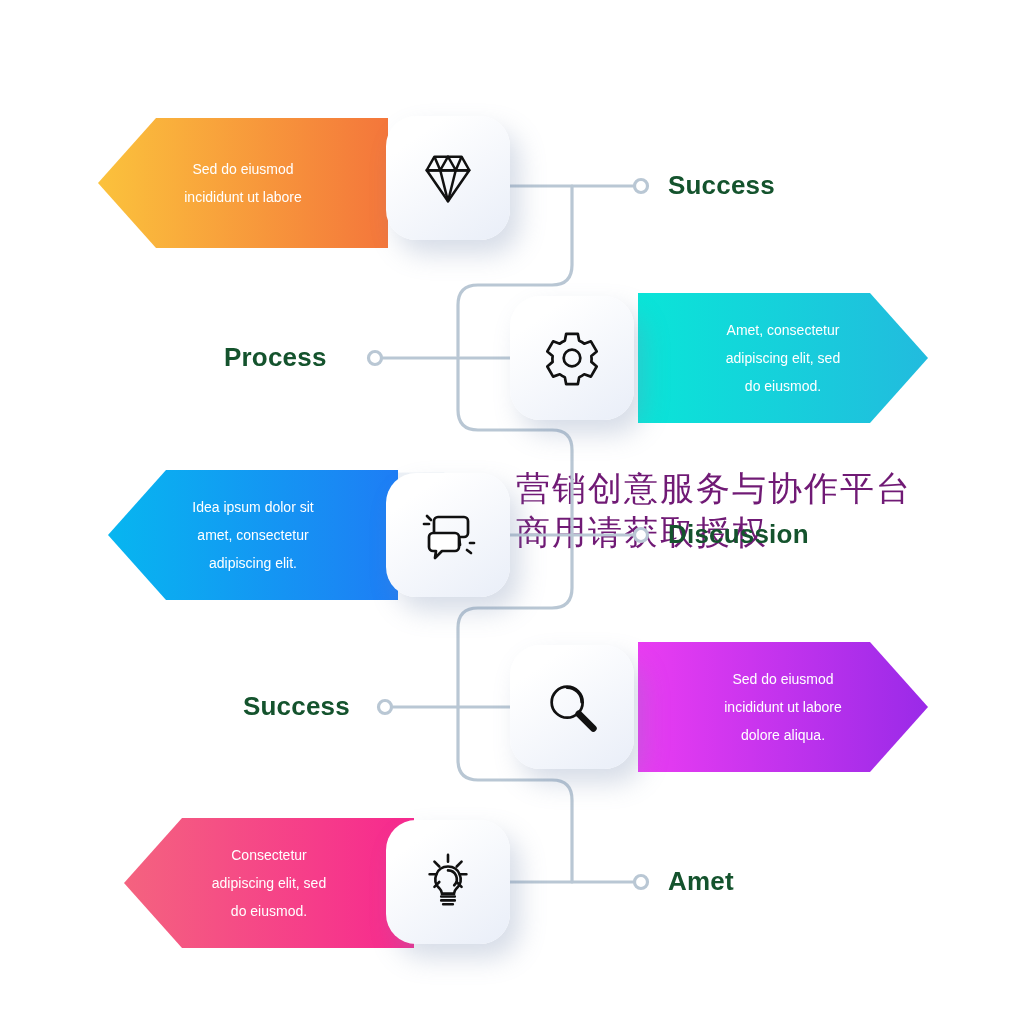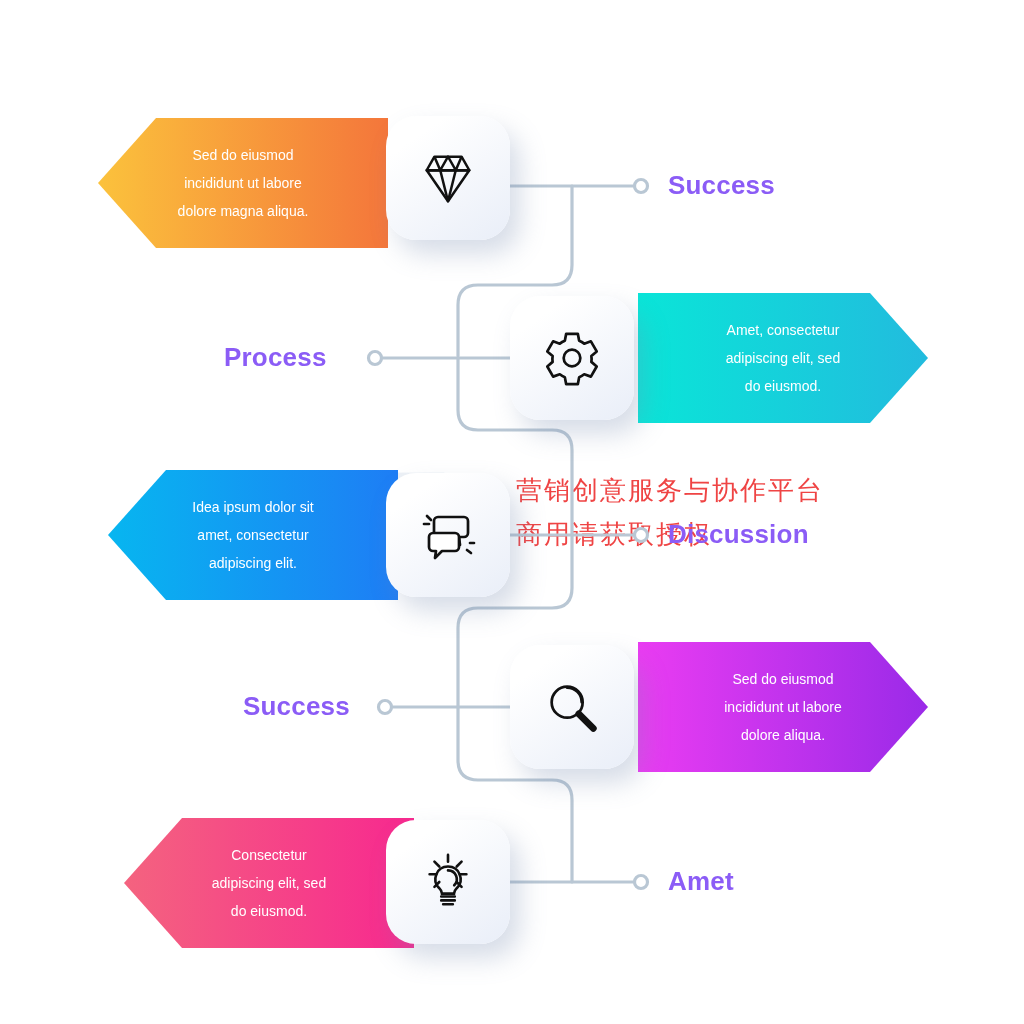--- a/index.html
+++ b/index.html
@@ -35,25 +35,25 @@
     width: 300px;
     height: 100px;
     color: #eef2f7;
     opacity: .95;
   }
   .wm-text {
     position: absolute;
     left: 516px;
     top: 14px;
     width: 480px;
-    color: #ef4444;
-    font-size: 26px;
+    color: #701a75;
+    font-size: 34px;
     line-height: 44px;
     letter-spacing: 2px;
-    font-family: Liberation Serif, serif;
+    font-family: Liberation Mono, monospace;
   }
 
   
   .connectors {
     position: absolute;
     left: 0;
     top: 0;
     width: 1024px;
     height: 1024px;
     z-index: 2;
@@ -104,21 +104,21 @@
     justify-content: center;
     z-index: 4;
   }
   .tile svg { display: block; }
 
   
   .label {
     position: absolute;
     font-size: 26px;
     font-weight: bold;
-    color: #8b5cf6;
+    color: #14532d;
     letter-spacing: .2px;
     white-space: nowrap;
     z-index: 4;
   }
   .label.right-side { text-align: left; }
   .label.left-side { text-align: left; }
 </style>
 </head>
 <body>
 
@@ -168,21 +168,20 @@
       <circle cx="385" cy="707" r="6.5"></circle>
       <circle cx="641" cy="882" r="6.5"></circle>
     </g>
   </svg>
 
   <div class="row">
     <div class="banner left" id="banner-0" style="left: 98px; top: 118px; background: linear-gradient(90deg, rgb(251, 194, 60), rgb(244, 118, 59));">
       <div class="txt">
         <div>Sed do eiusmod</div>
         <div>incididunt ut labore</div>
-        <div>dolore magna aliqua.</div>
       </div>
     </div>
     <div class="tile" style="left:386px; top:116px;">
       <svg width="62" height="62" viewBox="0 0 64 64" fill="none" stroke="#111" stroke-width="2.6" stroke-linejoin="round">
         <path d="M10 24 L32 56 L54 24 Z"></path>
         <path d="M10 24 L18 10 L46 10 L54 24 Z"></path>
         <path d="M18 10 L24 24 L32 10 L40 24 L46 10"></path>
         <path d="M10 24 H54"></path>
         <path d="M24 24 L32 56 L40 24"></path>
       </svg>

